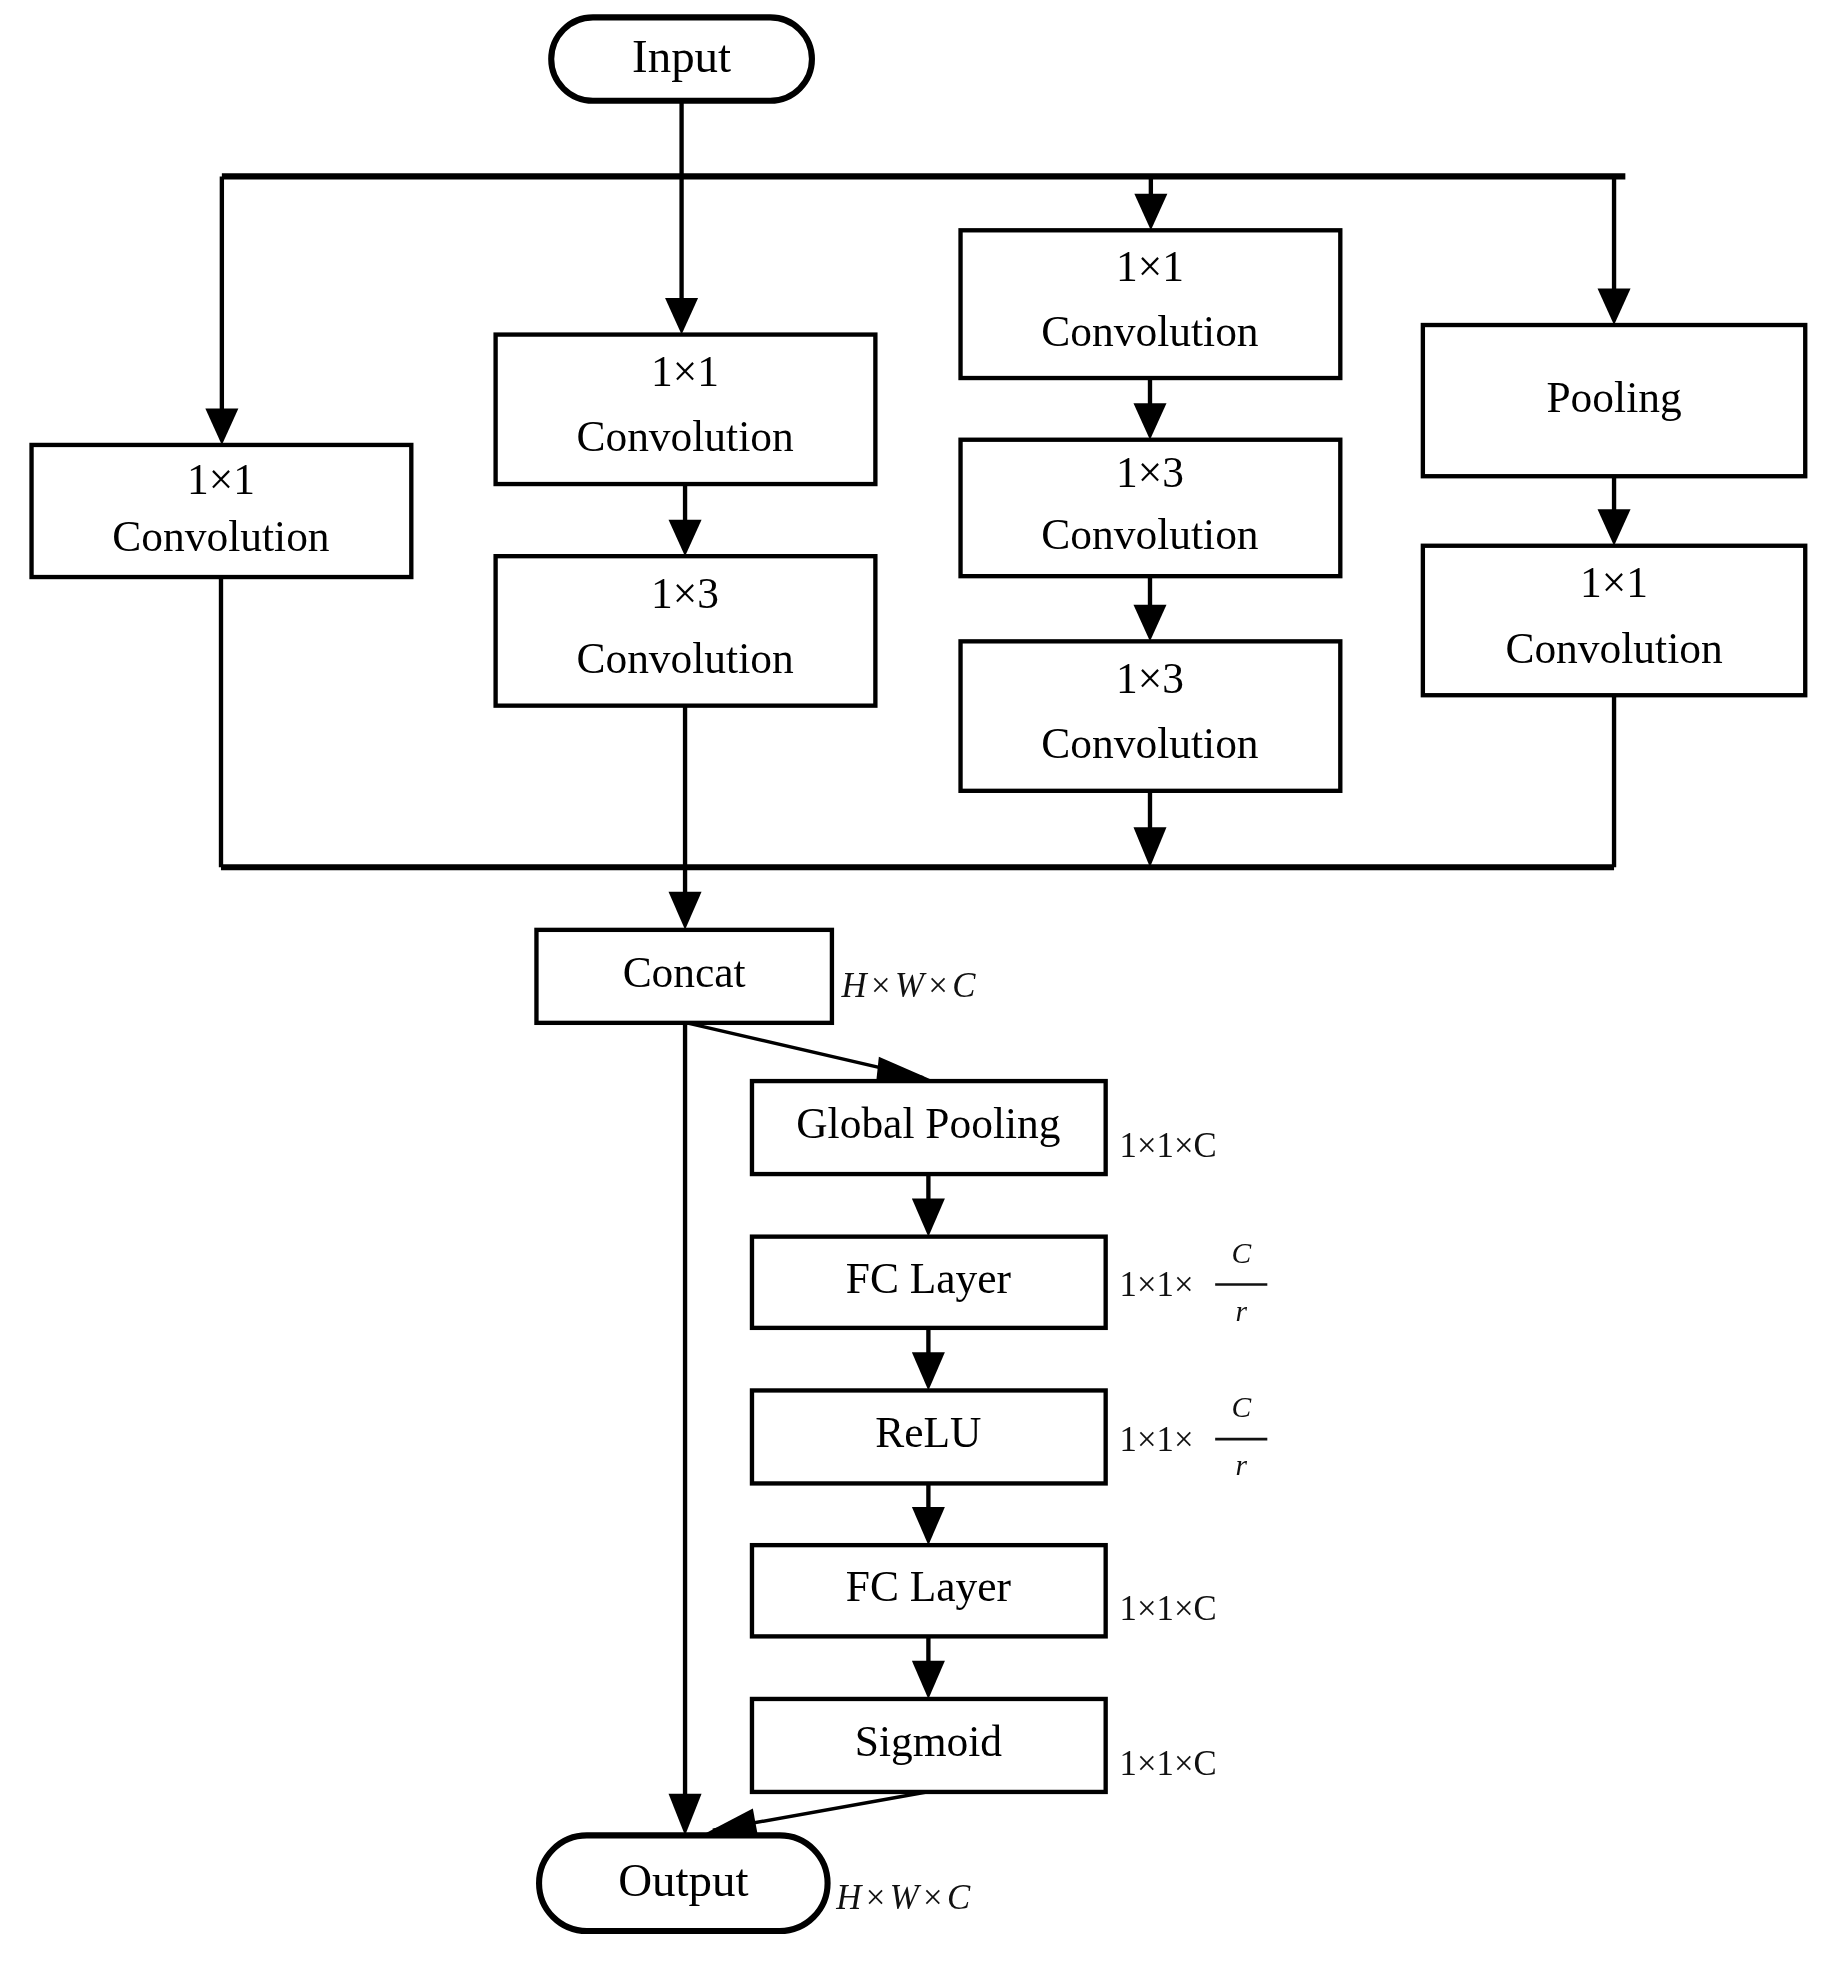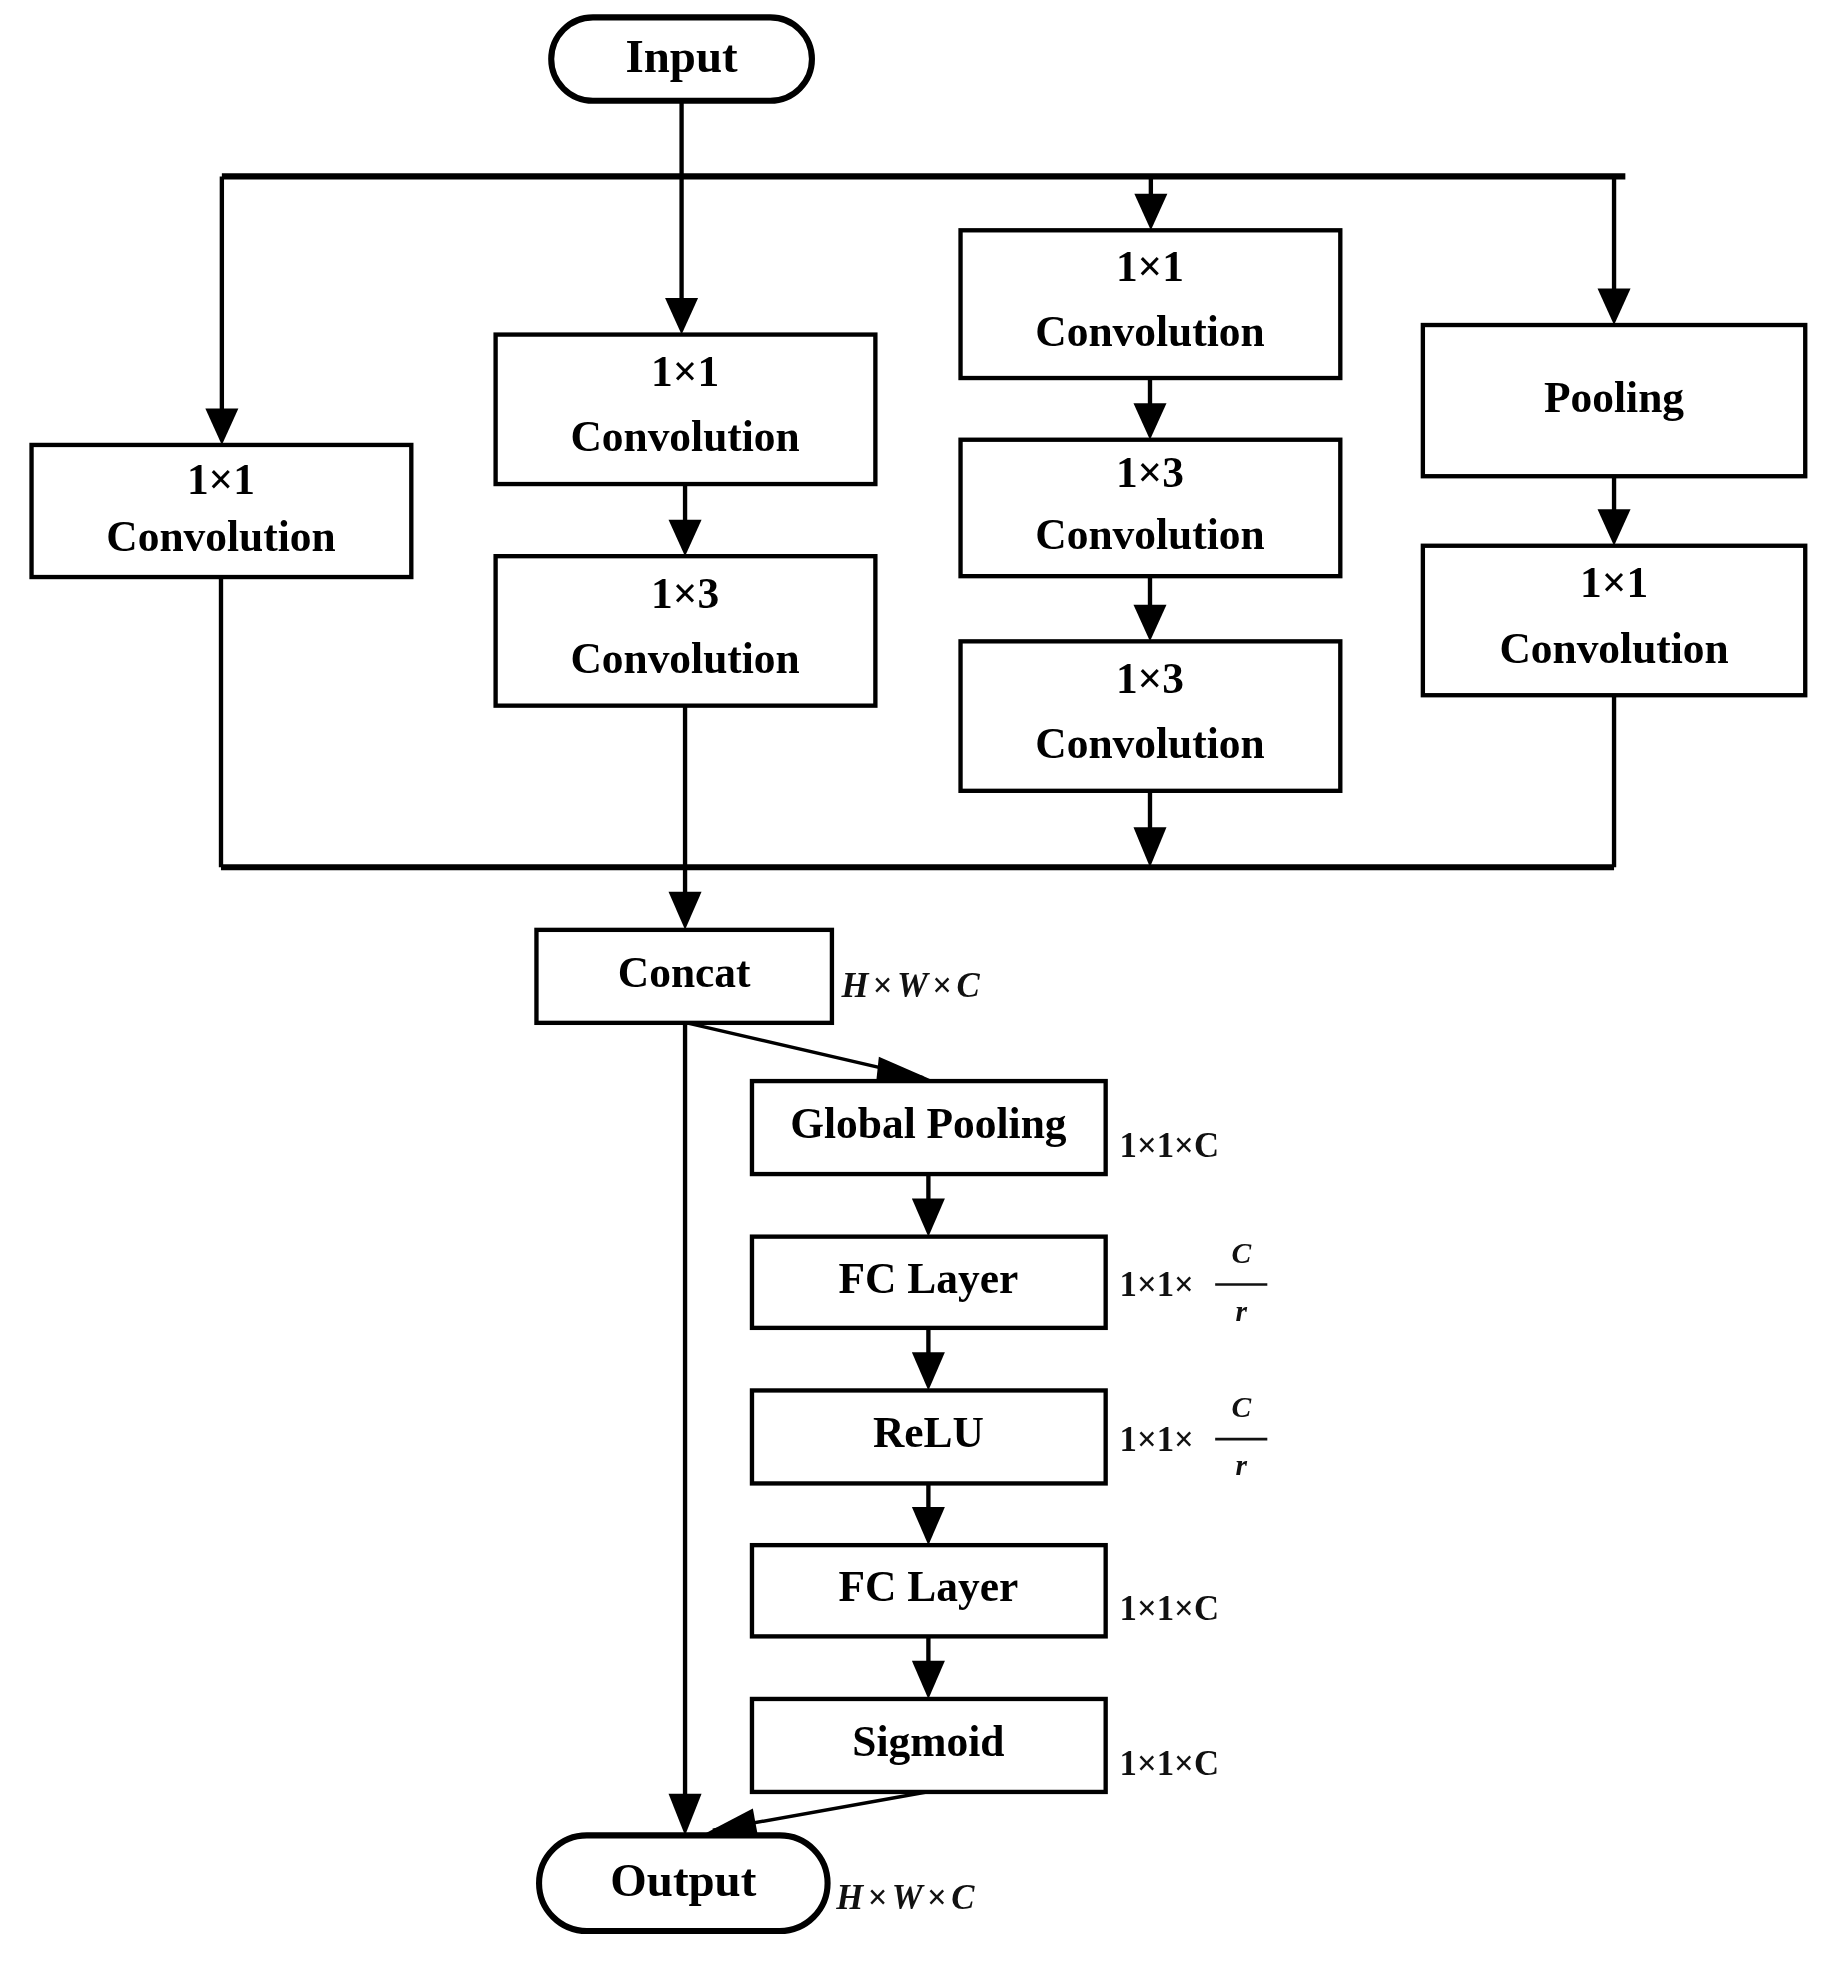--- a/index.html
+++ b/index.html
@@ -11,21 +11,20 @@
     width: 1842px;
     height: 1984px;
     font-family: "Liberation Serif", "DejaVu Serif", serif;
     color: #000000;
     overflow: hidden;
   }
   #diagram-root {
     position: relative;
     width: 1766px;
     height: 1984px;
-    font-weight: bold;
   }
   svg.diagram {
     display: block;
     width: 1842px;
     height: 1984px;
   }
   .box-rect {
     fill: #ffffff;
     stroke: #000000;
     stroke-width: 5;

